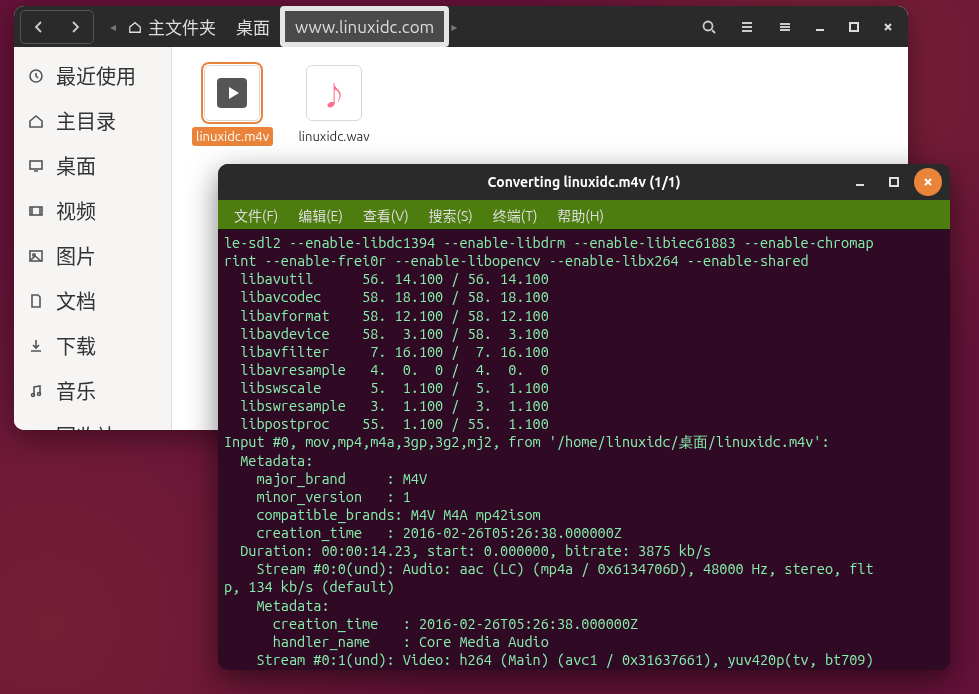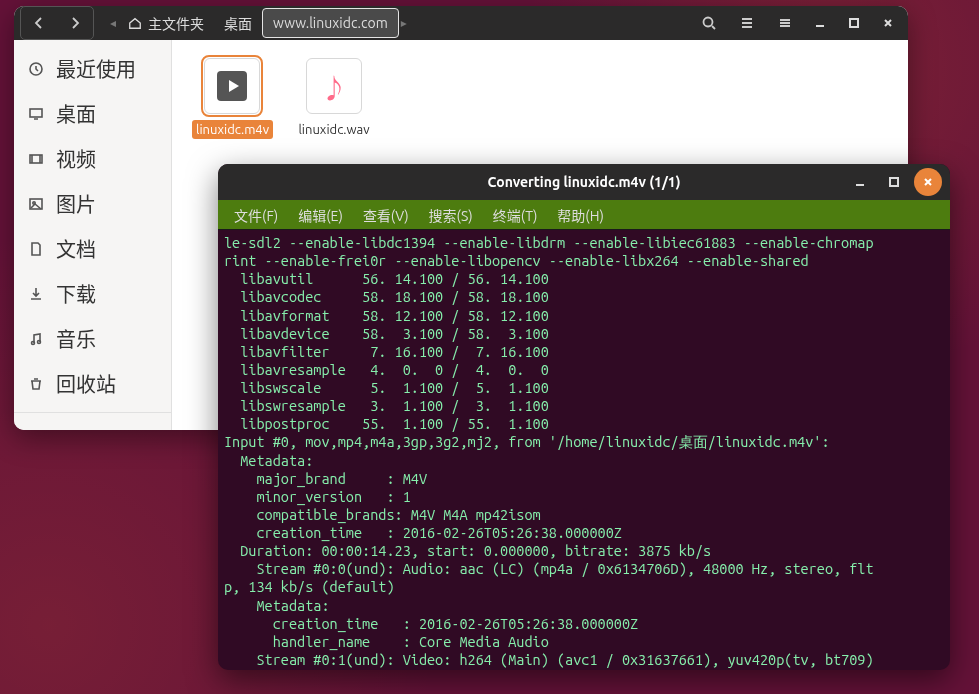--- a/index.html
+++ b/index.html
@@ -34,22 +34,22 @@
 }
 .hbtn {
   width: 34px; height: 30px;
   display: flex; align-items:center; justify-content:center;
   border-radius: 4px;
   color: #ccc;
 }
 .hbtn svg { width: 16px; height: 16px; stroke: currentColor; fill: none; stroke-width: 1.8; }
 .nav-group { display:flex; gap:2px; border:1px solid #555; border-radius:5px; padding:1px; }
 .pathbar { display:flex; align-items:center; margin-left: 10px; flex:1; }
-.path-seg { display:flex; align-items:center; gap:6px; padding: 6px 10px; color:#ddd; font-size:14px; border-radius:4px; }
-.path-seg.active { background:#4a4a4a; border:1px solid #e5e5e5; }
+.path-seg { display:flex; align-items:center; gap:6px; padding: 6px 10px; color:#ddd; font-size:17px; border-radius:4px; }
+.path-seg.active { background:#4a4a4a; border:5px solid #e5e5e5; }
 .path-sep { color:#777; padding:0 2px; font-size:12px; }
 .win-controls { display:flex; gap:6px; margin-left:auto; }
 .win-btn { width:28px; height:28px; border-radius:50%; display:flex; align-items:center; justify-content:center; color:#ddd; }
 .win-btn svg { width:12px; height:12px; stroke:currentColor; fill:none; stroke-width:2; }
 
 .fm-body { flex:1; display:flex; }
 .sidebar { width: 158px; background:#f6f5f4; border-right:1px solid #e0e0e0; padding-top:6px; }
 .sb-item { display:flex; align-items:center; gap:12px; padding:8px 14px; color:#333; font-size:20px; }
 .sb-item svg { width:16px; height:16px; stroke:#555; fill:none; stroke-width:1.6; }
 .sb-sep { height:1px; background:#e0e0e0; margin:6px 0; }
@@ -176,20 +176,26 @@
   </div>
 
   <div class="fm-body">
     <div class="sidebar">
       <div class="sb-item">
         <svg viewBox="0 0 16 16">
             <circle cx="8" cy="8" r="6"></circle>
             <path d="M8 5v3l2 2"></path>
           </svg>
         <span>最近使用</span>
+      </div>
+      <div class="sb-item">
+        <svg viewBox="0 0 16 16">
+            <path d="M2 8l6-5 6 5v6H2z"></path>
+          </svg>
+        <span>主目录</span>
       </div>
       <div class="sb-item">
         <svg viewBox="0 0 16 16">
             <rect x="2" y="3" width="12" height="8"></rect>
             <path d="M6 13h4"></path>
           </svg>
         <span>桌面</span>
       </div>
       <div class="sb-item">
         <svg viewBox="0 0 16 16">

